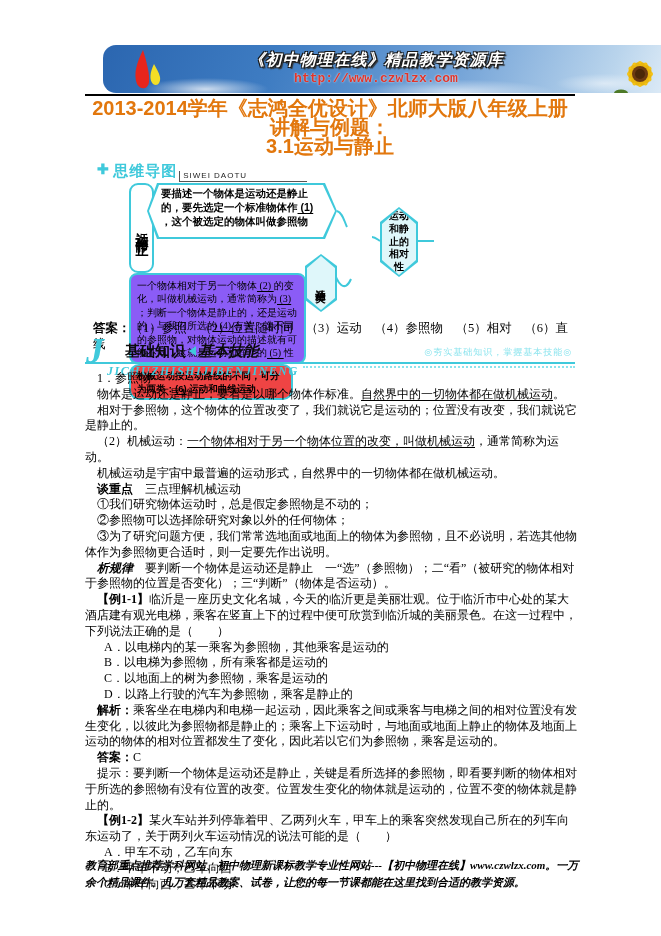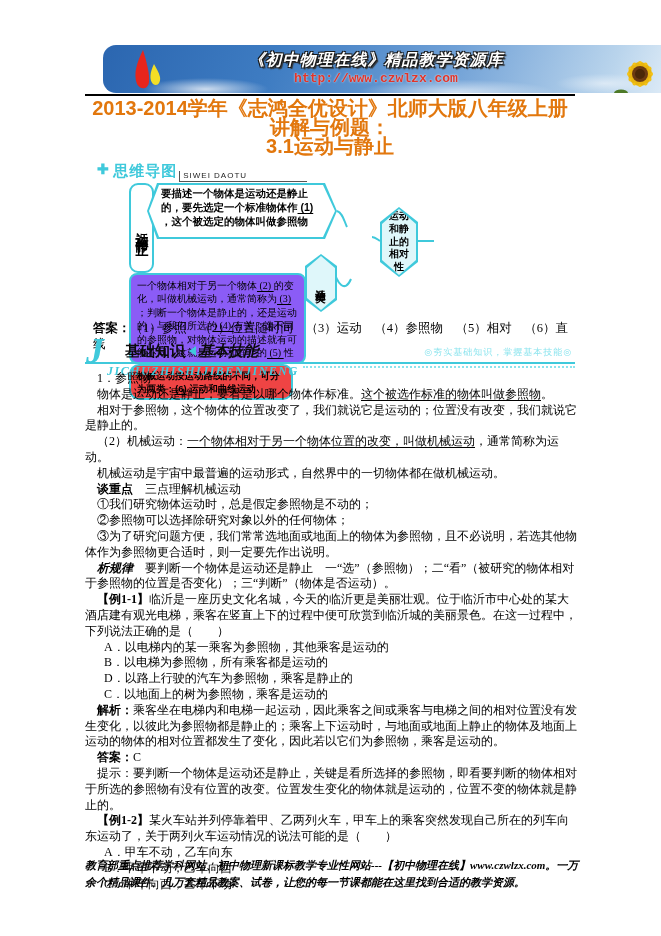--- a/index.html
+++ b/index.html
@@ -191,34 +191,34 @@
   <span class="sb-title">
     <span>基础知识</span><span class="sb-sep"></span><span class="sb-sub">基本技能</span>
   </span>
   <span class="sb-motto">◎夯实基础知识，掌握基本技能◎</span>
   <span class="sb-pinyin">JICHUZHISHIJIBENJINENG</span>
   <span class="sb-dotted"></span>
 </div>
 
 <div class="body-text">
     <div class="para"><span>1．参照物</span></div>
-    <div class="para"><span>物体是运动还是静止，要看是以哪个物体作标准。</span><span class="s-u">这个被选作标准的物体叫做参照物</span><span>。</span></div>
+    <div class="para"><span>物体是运动还是静止，要看是以哪个物体作标准。</span><span class="s-u">自然界中的一切物体都在做机械运动</span><span>。</span></div>
     <div class="para"><span>相对于参照物，这个物体的位置改变了，我们就说它是运动的；位置没有改变，我们就说它是静止的。</span></div>
     <div class="para"><span>（2）机械运动：</span><span class="s-u">一个物体相对于另一个物体位置的改变，叫做机械运动</span><span>，通常简称为运动。</span></div>
     <div class="para"><span>机械运动是宇宙中最普遍的运动形式，自然界中的一切物体都在做机械运动。</span></div>
     <div class="para"><span class="s-b">谈重点</span><span>　三点理解机械运动</span></div>
     <div class="para"><span>①我们研究物体运动时，总是假定参照物是不动的；</span></div>
     <div class="para"><span>②参照物可以选择除研究对象以外的任何物体；</span></div>
     <div class="para"><span>③为了研究问题方便，我们常常选地面或地面上的物体为参照物，且不必说明，若选其他物体作为参照物更合适时，则一定要先作出说明。</span></div>
     <div class="para"><span class="s-bi">析规律</span><span>　要判断一个物体是运动还是静止　一“选”（参照物）；二“看”（被研究的物体相对于参照物的位置是否变化）；三“判断”（物体是否运动）。</span></div>
     <div class="para"><span class="s-b">【例1-1】</span><span>临沂是一座历史文化名城，今天的临沂更是美丽壮观。位于临沂市中心处的某大酒店建有观光电梯，乘客在竖直上下的过程中便可欣赏到临沂城的美丽景色。在这一过程中，下列说法正确的是（　　）</span></div>
     <div class="para opt"><span>A．以电梯内的某一乘客为参照物，其他乘客是运动的</span></div>
     <div class="para opt"><span>B．以电梯为参照物，所有乘客都是运动的</span></div>
+    <div class="para opt"><span>C．以地面上的树为参照物，乘客是运动的</span></div>
     <div class="para opt"><span>D．以路上行驶的汽车为参照物，乘客是静止的</span></div>
-    <div class="para opt"><span>C．以地面上的树为参照物，乘客是运动的</span></div>
     <div class="para"><span class="s-b">解析：</span><span>乘客坐在电梯内和电梯一起运动，因此乘客之间或乘客与电梯之间的相对位置没有发生变化，以彼此为参照物都是静止的；乘客上下运动时，与地面或地面上静止的物体及地面上运动的物体的相对位置都发生了变化，因此若以它们为参照物，乘客是运动的。</span></div>
     <div class="para"><span class="s-b">答案：</span><span>C</span></div>
     <div class="para"><span>提示：要判断一个物体是运动还是静止，关键是看所选择的参照物，即看要判断的物体相对于所选的参照物有没有位置的改变。位置发生变化的物体就是运动的，位置不变的物体就是静止的。</span></div>
     <div class="para"><span class="s-b">【例1-2】</span><span>某火车站并列停靠着甲、乙两列火车，甲车上的乘客突然发现自己所在的列车向东运动了，关于两列火车运动情况的说法可能的是（　　）</span></div>
     <div class="para opt"><span>A．甲车不动，乙车向东</span></div>
     <div class="para opt"><span>B．甲车不动，乙车向西</span></div>
     <div class="para opt"><span>C．甲车向西，乙车不动</span></div>
   </div>
 
 <div class="footer">教育部重点推荐学科网站、初中物理新课标教学专业性网站---【初中物理在线】www.czwlzx.com。一万余个精品课件、几万套精品教案、试卷，让您的每一节课都能在这里找到合适的教学资源。</div>

